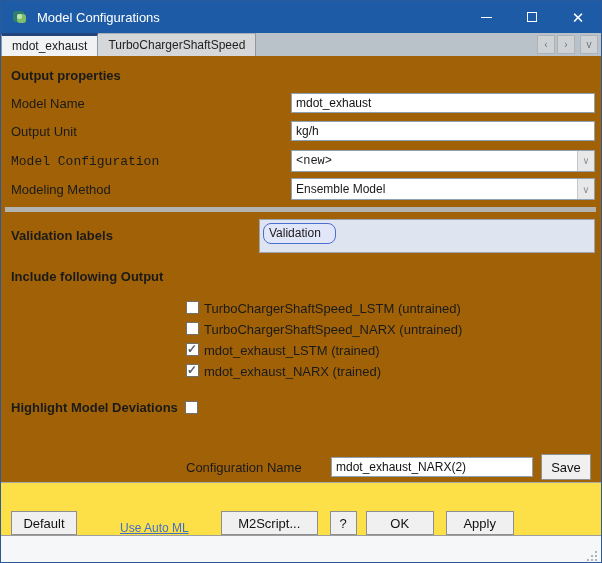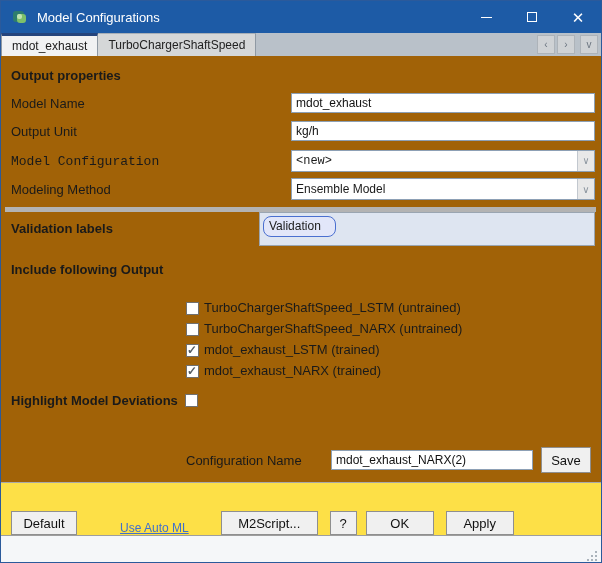--- a/index.html
+++ b/index.html
@@ -101,37 +101,37 @@
     background:#e8e8e8; border-left:1px solid #c2c8cf;
     display:flex; align-items:center; justify-content:center;
     color:#8a949e; font-size:10px;
   }
 
   .separator {
     height:5px; background:#b3b3b3;
     margin:7px 0 0 -6px; margin-right:-1px;
   }
 
-  .validation-row { display:flex; margin-top:0; align-items:flex-start; }
+  .validation-row { display:flex; margin-top:7px; align-items:flex-start; }
   .validation-row .flabel { width:248px; flex:0 0 248px; font-weight:bold; font-size:13px; padding-top:9px; }
   .chipbox {
     flex:1; height:34px;
     border:1px solid #9aa5b1;
     background:#dee5f1;
     padding:3px; display:flex; align-items:flex-start;
   }
   .chip {
     font-size:12px; padding:2px 14px 3px 5px;
     border:1px solid #4a6fd0; border-radius:8px;
     background:#e2e6f9; color:#1a1a1a;
   }
 
   .section-models { margin-top:16px; }
   .checklist { margin:16px 0 0 175px; }
-  .check-row { display:flex; align-items:flex-end; height:21px; }
+  .check-row { display:flex; align-items:flex-start; height:21px; }
   .checkbox {
     width:13px; height:13px; flex:0 0 13px;
     background:#ffffff; border:1px solid #707070;
     margin-right:5px; position:relative;
   }
   .checkbox.checked::after {
     content:"✓";
     position:absolute; left:0px; top:-2px;
     font-size:12px; color:#555e66; font-weight:bold;
   }

